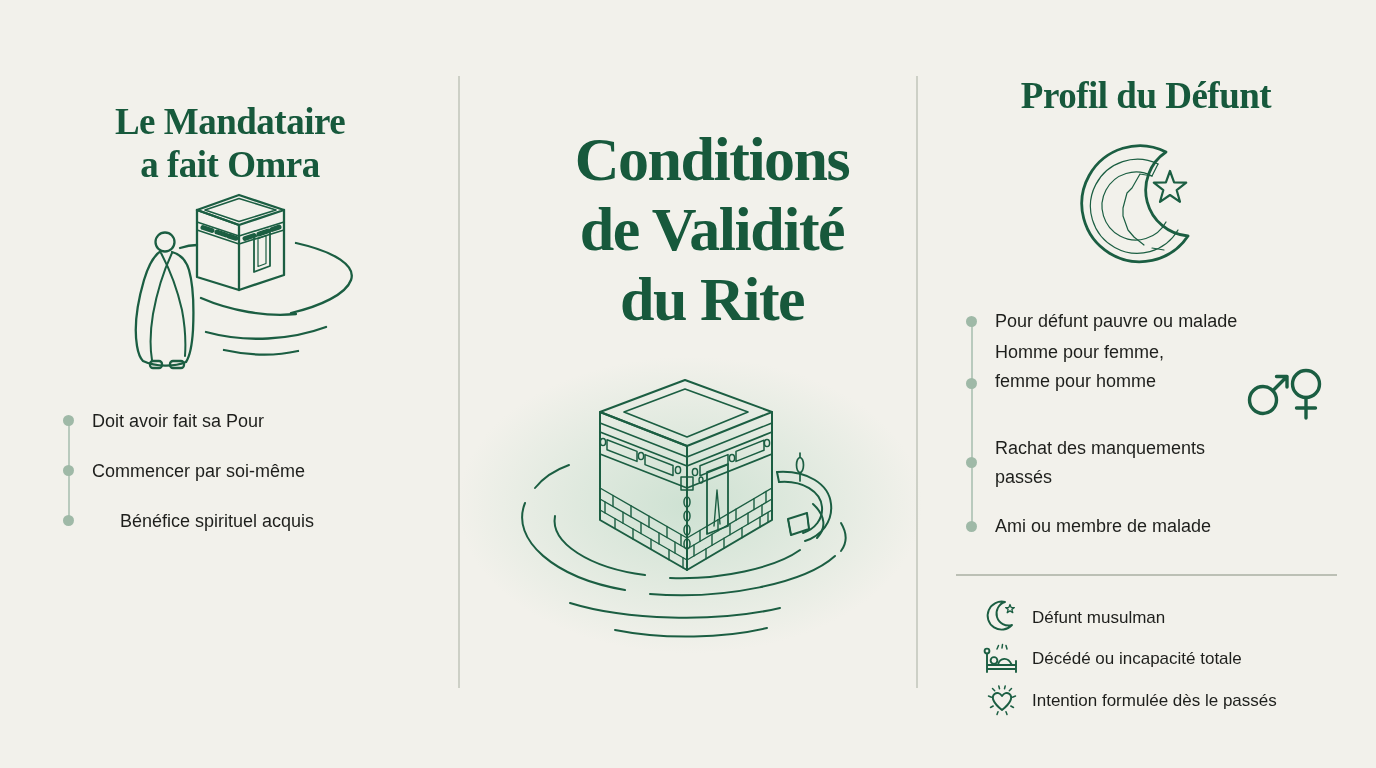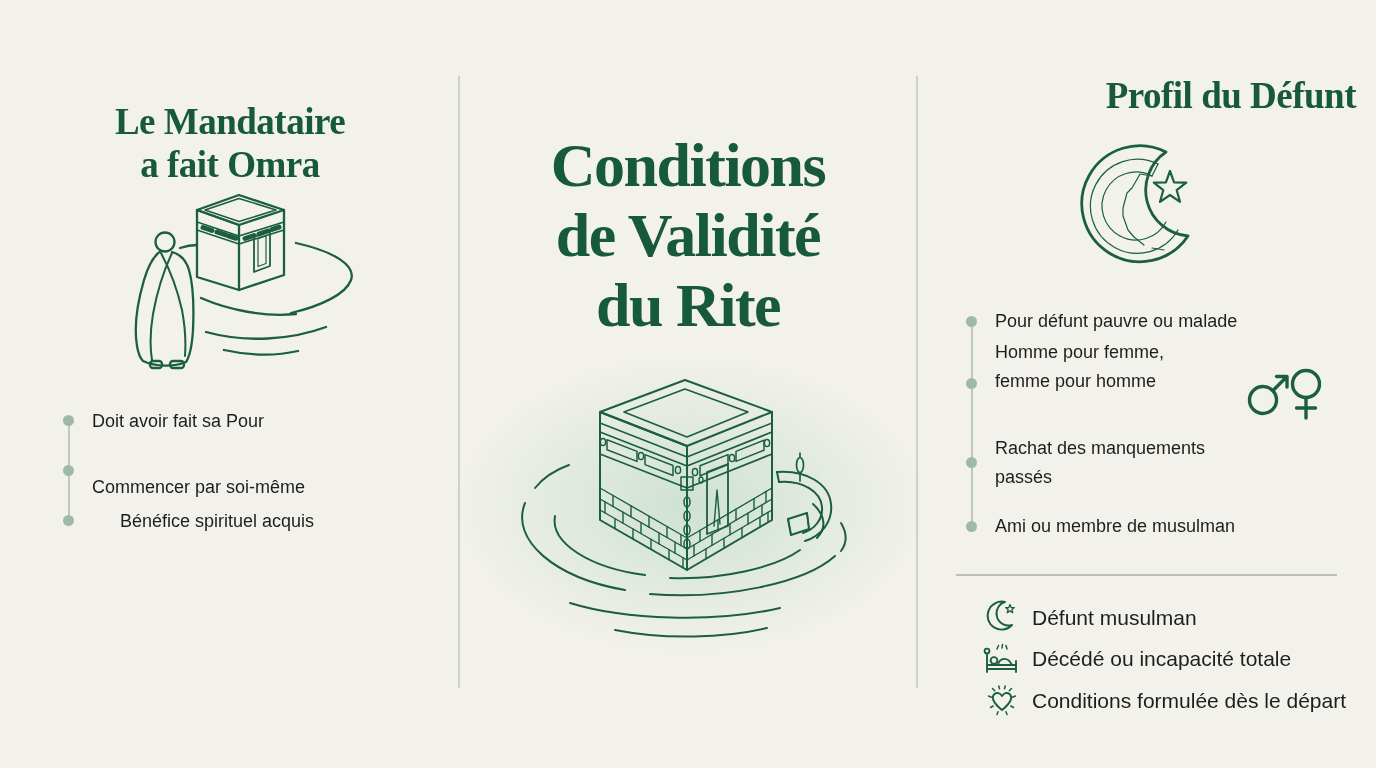--- a/index.html
+++ b/index.html
@@ -11,21 +11,21 @@
   }
   .abs{position:absolute;}
   .serif-head{
     font-family:"Liberation Serif","DejaVu Serif",serif;
     font-weight:700;color:#17593c;text-align:center;margin:0;
     white-space:pre-line;
   }
   .col-head{font-size:37px;line-height:43px;letter-spacing:-0.5px;}
   .main-title{font-size:62px;line-height:70px;letter-spacing:-1.5px;}
   .btext{font-size:18px;line-height:29px;white-space:pre-line;}
-  .ftext{font-size:21px;line-height:27px;white-space:pre-line;}
+  .ftext{font-size:17px;line-height:27px;white-space:pre-line;}
   .dot{width:11px;height:11px;border-radius:50%;background:#9fb9a7;}
   .connector{width:2px;background:#b9cabd;}
   .vdivider{width:2px;background:#cdd0c6;}
   .hdivider{height:2px;background:#bcc0b5;}
   .glow{
     background:radial-gradient(ellipse at center, rgba(170,210,186,0.50) 0%, rgba(170,210,186,0.22) 40%, rgba(170,210,186,0) 70%);
   }
   svg{display:block;}
   svg *{vector-effect:non-scaling-stroke;}
   .lineart{fill:none;stroke:#1b5e42;stroke-width:2;stroke-linecap:round;stroke-linejoin:round;}
@@ -66,24 +66,24 @@
     <rect x="44" y="181" width="12" height="7" rx="3"></rect>
     <rect x="64" y="181" width="14" height="7" rx="3"></rect>
   </g>
 </svg>
 
 <div class="abs connector" style="left:68px;top:421px;height:101px;"></div>
 <div class="abs dot" style="left:63px;top:415px;"></div>
 <div class="abs dot" style="left:63px;top:465px;"></div>
 <div class="abs dot" style="left:63px;top:515px;"></div>
 <div class="abs btext" style="left:92px;top:407px;">Doit avoir fait sa Pour</div>
-<div class="abs btext" style="left:92px;top:457px;margin-top:16px;">Commencer par soi-même</div>
+<div class="abs btext" style="left:92px;top:457px;">Commencer par soi-même</div>
 <div class="abs btext" style="left:92px;top:507px;margin-left:28px;">Bénéfice spirituel acquis</div>
 
-<h1 class="abs serif-head main-title" style="left:459px;top:130px;width:458px;">Conditions
+<h1 class="abs serif-head main-title" style="left:459px;top:124px;width:458px;padding-left:24px;">Conditions
 de Validité
 du Rite</h1>
 
 <div class="abs glow" style="left:455px;top:355px;width:470px;height:300px;"></div>
 
 <svg class="abs" style="left:495px;top:368px;" width="390" height="292" viewBox="0 0 390 292">
   <g class="lineart">
 
     <path d="M190,12 L277,44 L192,78 L105,44 Z"></path>
     <path d="M190,21 L253,44 L192,69 L129,44 Z" style="stroke-width:1.7"></path>
@@ -149,21 +149,21 @@
     <path d="M318,136 C330,147 332,160 322,170"></path>
     <path d="M40,120 C48,110 60,102 74,97"></path>
     <path d="M30,135 C15,172 60,210 130,222"></path>
     <path d="M155,226 C230,232 310,215 340,188"></path>
     <path d="M346,155 C352,165 352,175 346,183"></path>
     <path d="M75,235 C130,252 220,255 285,240"></path>
     <path d="M120,262 C170,272 230,270 272,260"></path>
   </g>
 </svg>
 
-<h2 class="abs serif-head col-head" style="left:936px;top:74px;width:420px;text-align:right;">Profil du Défunt</h2>
+<h2 class="abs serif-head col-head" style="left:936px;top:74px;width:420px;">Profil du Défunt</h2>
 
 <svg class="abs" style="left:1078px;top:138px;" width="140" height="134" viewBox="0 0 140 134">
   <g class="lineart" style="stroke-width:2.8">
     <path d="M88,14 A58,58 0 1 0 110,98 A46,46 0 0 1 88,14 Z"></path>
     <path d="M92,33 L96.1,44.3 L108.2,44.7 L98.7,52.2 L102,63.8 L92,57 L82,63.8 L85.3,52.2 L75.8,44.7 L87.9,44.3 Z" style="stroke-width:2.2"></path>
     <g style="stroke-width:1.2">
       <path d="M80,26 A47,47 0 1 0 100,92"></path>
       <path d="M74,38 A34,34 0 1 0 88,84"></path>
       <path d="M80,26 L74,38 M62,36 L54,50 M49,55 L45,70 M45,78 L50,92 M56,99 L66,107 M74,110 L86,112 M74,38 L62,36 M54,50 L49,55 M45,70 L45,78 M50,92 L56,99"></path>
     </g>
@@ -174,21 +174,21 @@
 <div class="abs dot" style="left:966px;top:316px;"></div>
 <div class="abs dot" style="left:966px;top:378px;"></div>
 <div class="abs dot" style="left:966px;top:457px;"></div>
 <div class="abs dot" style="left:966px;top:521px;"></div>
 
 <div class="abs btext" style="left:995px;top:307px;">Pour défunt pauvre ou malade</div>
 <div class="abs btext" style="left:995px;top:338px;">Homme pour femme,
 femme pour homme</div>
 <div class="abs btext" style="left:995px;top:434px;">Rachat des manquements
 passés</div>
-<div class="abs btext" style="left:995px;top:512px;">Ami ou membre de musulman</div>
+<div class="abs btext" style="left:995px;top:512px;">Ami ou membre de malade</div>
 
 <svg class="abs" style="left:1243px;top:360px;" width="84" height="64" viewBox="0 0 84 64">
   <g class="lineart" style="stroke-width:3.4">
     <circle cx="20" cy="40" r="13.5"></circle>
     <path d="M30,30.5 L44,16.5 M44,16.5 L33.5,16.5 M44,16.5 L44,27"></path>
     <circle cx="63" cy="24" r="13.5"></circle>
     <path d="M63,37.5 L63,58 M53.5,48 L72.5,48"></path>
   </g>
 </svg>
 
@@ -218,13 +218,13 @@
     <path d="M18,27 C9,20 7,14 10.5,11 C13,9 16,10 18,13 C20,10 23,9 25.5,11 C29,14 27,20 18,27 Z"></path>
     <g style="stroke-width:1.5">
       <path d="M4.5,13 L7.5,14.2 M31.5,13 L28.5,14.2"></path>
       <path d="M8.5,5.5 L10.7,7.7 M27.5,5.5 L25.3,7.7"></path>
       <path d="M14.8,3 L15.5,5.8 M21.2,3 L20.5,5.8"></path>
       <path d="M6.5,24.5 L9.2,23 M29.5,24.5 L26.8,23"></path>
       <path d="M13,31.5 L14,28.8 M23,31.5 L22,28.8"></path>
     </g>
   </g>
 </svg>
-<div class="abs ftext" style="left:1032px;top:687px;">Conditions formulée dès le départ</div>
+<div class="abs ftext" style="left:1032px;top:687px;">Intention formulée dès le passés</div>
 
 </body></html>

